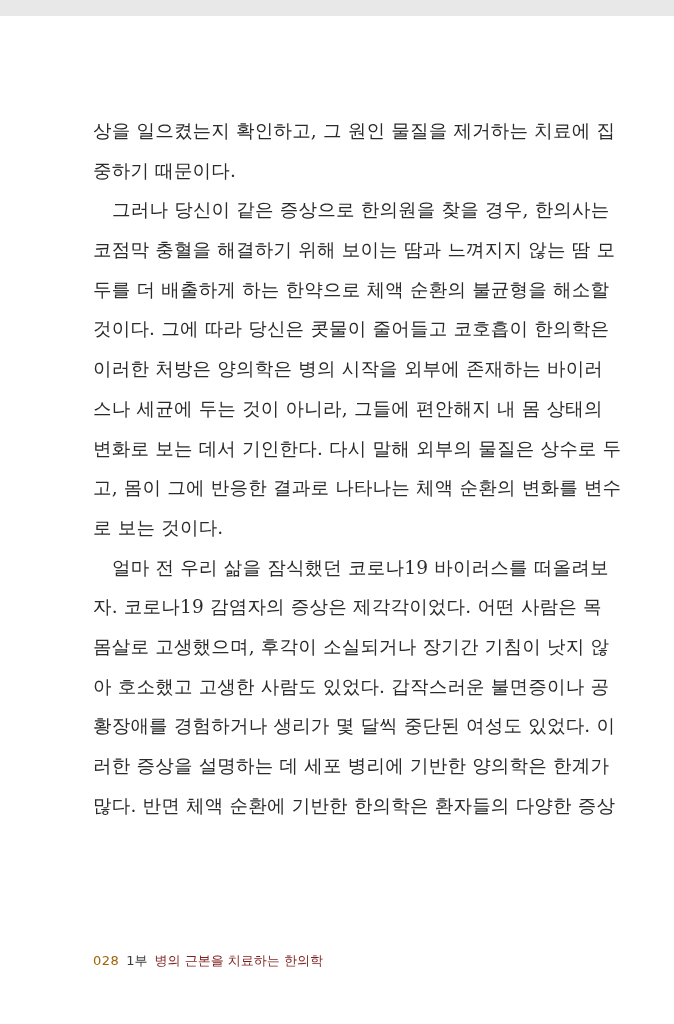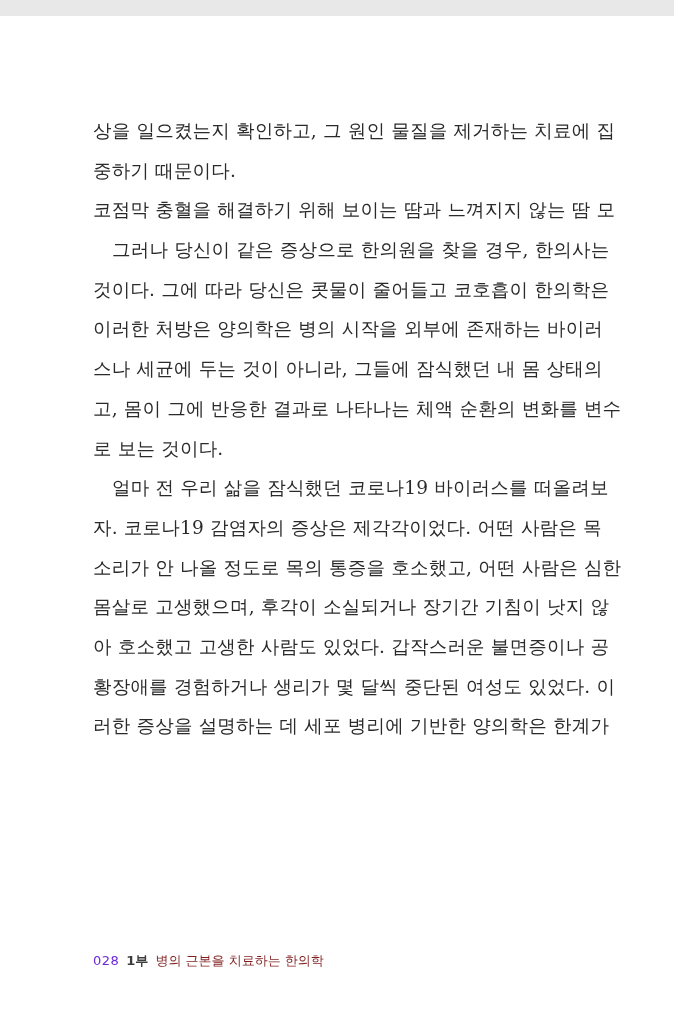--- a/index.html
+++ b/index.html
@@ -43,54 +43,56 @@
   .footer {
     position: absolute;
     left: 93px;
     top: 936px;
     font-family: "DejaVu Sans", "Liberation Sans", sans-serif;
     font-size: 13px;
     line-height: 18px;
     white-space: nowrap;
   }
   .footer .pagenum {
-    color: #6d28d9;
+    color: #a16207;
     letter-spacing: 0.5px;
   }
   .footer .partlabel {
     color: #3c3c3c;
-    font-weight: bold;
+    font-weight: normal;
     margin-left: 7px;
   }
   .footer .parttitle {
     color: #7f1d1d;
     margin-left: 7px;
   }
 </style>
 </head>
 <body>
 
 <div class="page">
 
   <div class="text-block">
       <div class="line">상을 일으켰는지 확인하고, 그 원인 물질을 제거하는 치료에 집</div>
       <div class="line lastline">중하기 때문이다.</div>
+      <div class="line indent">그러나 당신이 같은 증상으로 한의원을 찾을 경우, 한의사는</div>
       <div class="line">코점막 충혈을 해결하기 위해 보이는 땀과 느껴지지 않는 땀 모</div>
-      <div class="line indent">그러나 당신이 같은 증상으로 한의원을 찾을 경우, 한의사는</div>
+      <div class="line">두를 더 배출하게 하는 한약으로 체액 순환의 불균형을 해소할</div>
       <div class="line">것이다. 그에 따라 당신은 콧물이 줄어들고 코호흡이 한의학은</div>
       <div class="line">이러한 처방은 양의학은 병의 시작을 외부에 존재하는 바이러</div>
-      <div class="line">스나 세균에 두는 것이 아니라, 그들에 잠식했던 내 몸 상태의</div>
+      <div class="line">스나 세균에 두는 것이 아니라, 그들에 편안해지 내 몸 상태의</div>
+      <div class="line">변화로 보는 데서 기인한다. 다시 말해 외부의 물질은 상수로 두</div>
       <div class="line">고, 몸이 그에 반응한 결과로 나타나는 체액 순환의 변화를 변수</div>
       <div class="line lastline">로 보는 것이다.</div>
       <div class="line indent">얼마 전 우리 삶을 잠식했던 코로나19 바이러스를 떠올려보</div>
       <div class="line">자. 코로나19 감염자의 증상은 제각각이었다. 어떤 사람은 목</div>
-      <div class="line">소리가 안 나올 정도로 목의 통증을 호소했고, 어떤 사람은 심한</div>
       <div class="line">몸살로 고생했으며, 후각이 소실되거나 장기간 기침이 낫지 않</div>
       <div class="line">아 호소했고 고생한 사람도 있었다. 갑작스러운 불면증이나 공</div>
       <div class="line">황장애를 경험하거나 생리가 몇 달씩 중단된 여성도 있었다. 이</div>
       <div class="line">러한 증상을 설명하는 데 세포 병리에 기반한 양의학은 한계가</div>
+      <div class="line">많다. 반면 체액 순환에 기반한 한의학은 환자들의 다양한 증상</div>
     </div>
 
   <div class="footer">
     <span class="pagenum">028</span><span class="partlabel">1부</span><span class="parttitle">병의 근본을 치료하는 한의학</span>
   </div>
 
 </div>
 
 </body></html>

